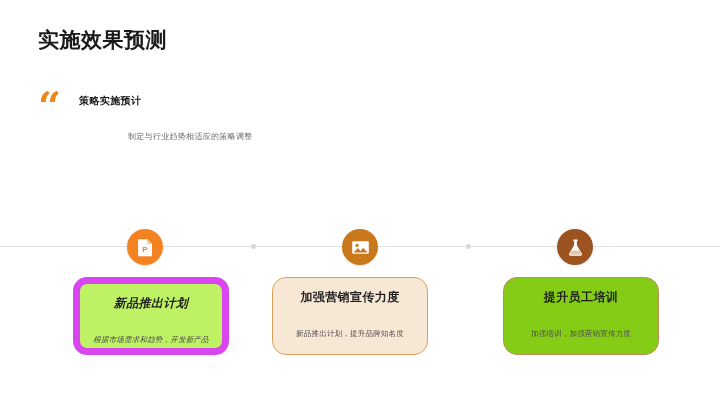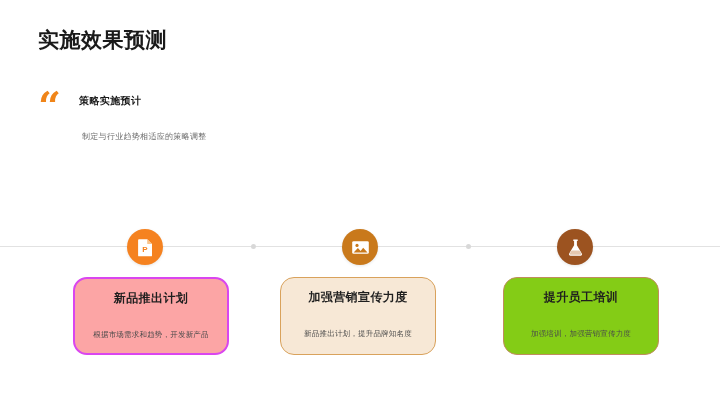--- a/index.html
+++ b/index.html
@@ -61,20 +61,21 @@
   .quote-heading {
     font-size: 10px;
     font-weight: bold;
     color: #1a1a1a;
     line-height: 1.25;
     letter-spacing: 0.4px;
     padding-top: 3px;
     white-space: nowrap;
   }
   .quote-sub {
+    margin-left: 46px;
     margin-top: 10px;
     font-size: 8px;
     color: #6b6b6b;
     letter-spacing: 0.3px;
     line-height: 1.4;
     white-space: nowrap;
     padding-left: 44px;
   }
 
   
@@ -123,25 +124,26 @@
     height: 78px;
     border-radius: 14px;
     box-sizing: border-box;
     display: flex;
     flex-direction: column;
     align-items: center;
     padding: 12px 13px 10px 13px;
   }
   .card.c1 {
     left: 73px;
-    background: #fca5a5;
-    border: 2px solid #d946ef;
+    background: #bef264;
+    border: 7px solid #d946ef;
+    font-style: italic;
   }
   .card.c2 {
-    left: 280px;
+    left: 272px;
     background: #F7E8D6;
     border: 1px solid #D9A25C;
   }
   .card.c3 {
     left: 503px;
     background: #84cc16;
     border: 1px solid #C08C5E;
   }
   .card-title {
     font-size: 12px;

